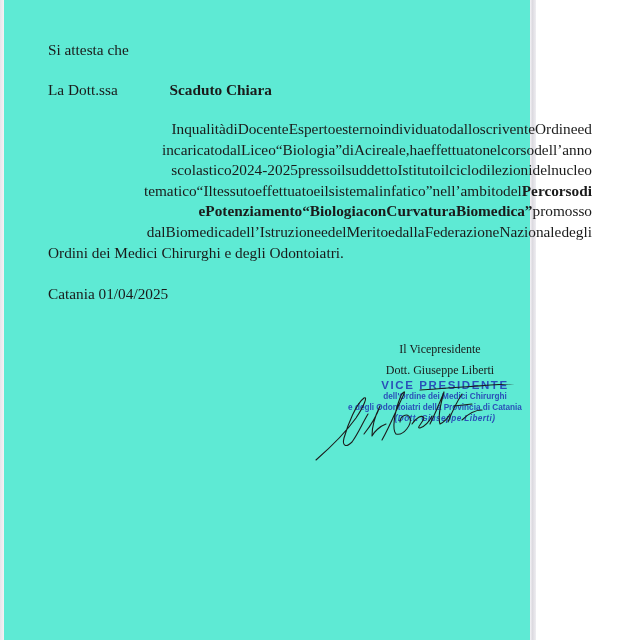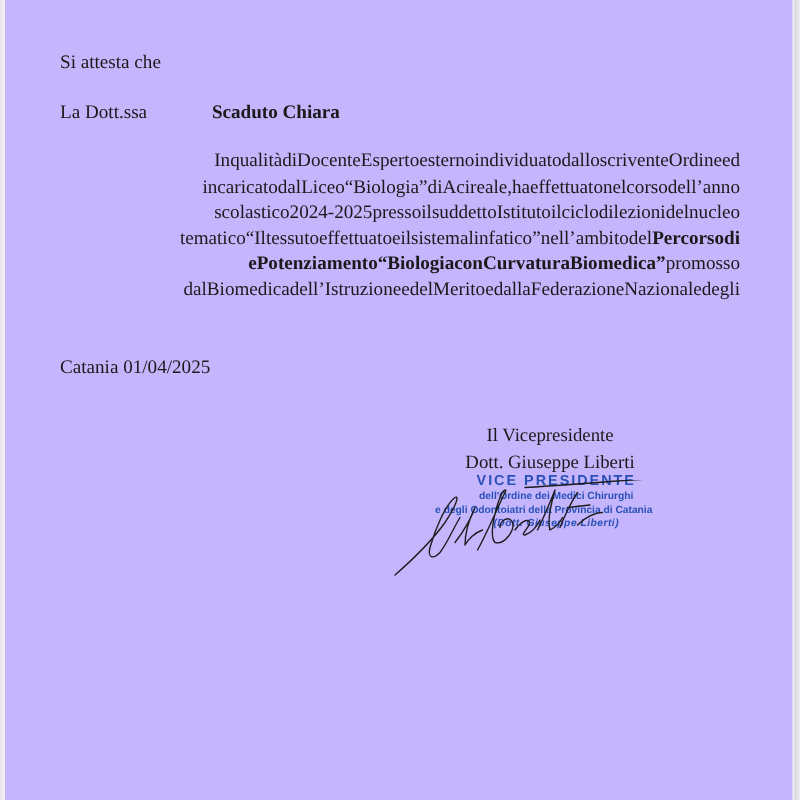--- a/index.html
+++ b/index.html
@@ -5,23 +5,23 @@
     html, body {
       margin: 0;
       padding: 0;
       width: 640px;
       height: 640px;
       overflow: hidden;
       background: #ffffff;
     }
     .page {
       position: relative;
-      width: 640px;
+      width: 536px;
       height: 640px;
-      background: #c4b5fd;
+      background: #5eead4;
       font-family: "Liberation Serif", "DejaVu Serif", serif;
       color: #1a1a1a;
     }
     .edge-left {
       position: absolute;
       left: 0; top: 0;
       width: 4px; height: 640px;
       background: linear-gradient(to right, #e6e4ea, #f3f2f5);
     }
     .edge-right {
@@ -65,21 +65,21 @@
       justify-content: flex-end;
     }
     .bold { font-weight: bold; }
     .date-line { top: 284px; }
     .sig-block {
       position: absolute;
       left: 340px;
       top: 339px;
       width: 200px;
       text-align: center;
-      font-size: 15px;
+      font-size: 12px;
       line-height: 20.5px;
     }
     .stamp {
       position: absolute;
       left: 350px;
       top: 379px;
       width: 190px;
       text-align: center;
       font-family: "Liberation Sans", "DejaVu Sans", sans-serif;
       color: #2a50b8;
@@ -202,20 +202,21 @@
           <span>e</span>
           <span>del</span>
           <span>Merito</span>
           <span>e</span>
           <span>dalla</span>
           <span>Federazione</span>
           <span>Nazionale</span>
           <span>degli</span>
         </span>
       </span>
+    <span class="ln last">Ordini dei Medici Chirurghi e degli Odontoiatri.</span>
   </div>
 
   <div class="text-line date-line">Catania 01/04/2025</div>
 
   <div class="sig-block">
     <div>Il Vicepresidente</div>
     <div>Dott. Giuseppe Liberti</div>
   </div>
 
   <div class="stamp">

